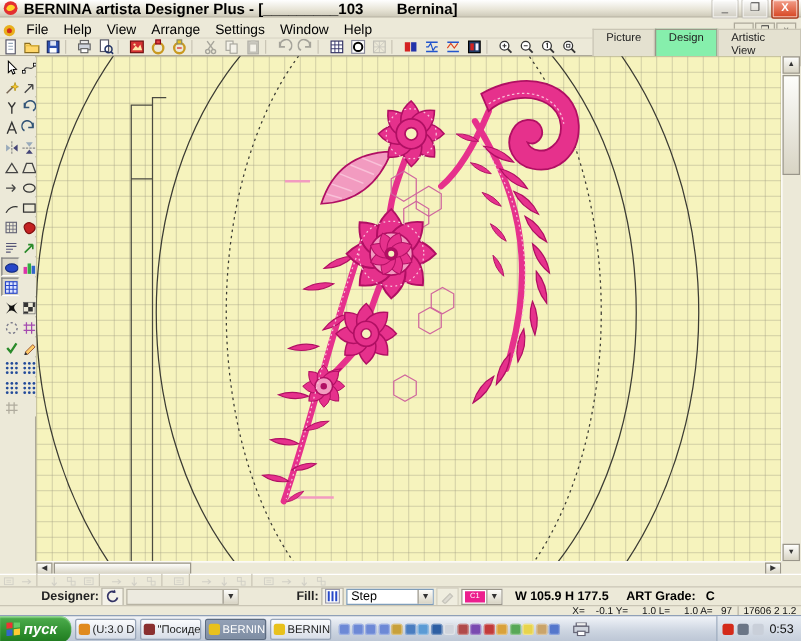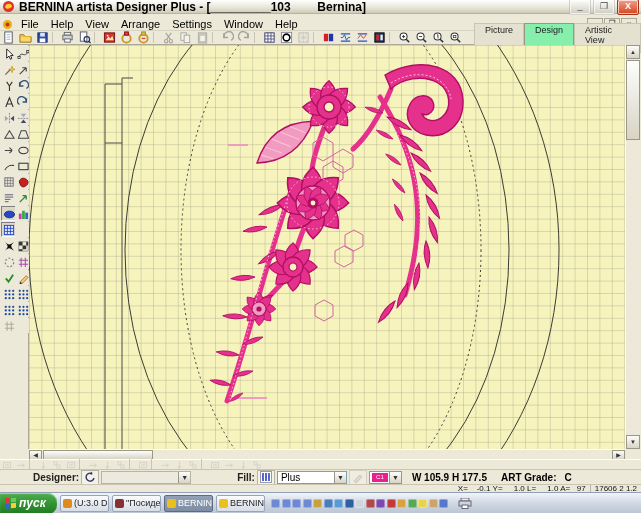--- a/index.html
+++ b/index.html
@@ -770,21 +770,21 @@
         <span class="arrow">▼</span>
     </span>
     <span class="plabel" style="margin-left:46px">Fill:</span>
     <span class="pbtn">
       <svg viewBox="0 0 12 12">
           <rect x="0.5" y="0.5" width="11" height="11" fill="#fff" stroke="#99a"></rect>
           <path d="M3 2 v8 M6 2 v8 M9 2 v8" stroke="#2748c8" stroke-width="1.6"></path>
         </svg>
     </span>
     <span class="combo" style="width:70px">
-      <span style="margin-left:3px">Plus</span>
+      <span style="margin-left:3px">Step</span>
       <span class="arrow">▼</span>
     </span>
     <span class="pbtn" style="opacity:.45">
       <svg viewBox="0 0 12 12">
           <path d="M2 10 L8 4 L10 6 L4 12 Z" fill="#ccc" stroke="#999"></path>
         </svg>
     </span>
     <span class="combo" style="width:33px;border-color:#9a968a">
       <span id="color-swatch" style="width: 16px; height: 9px; margin-left: 2px; font-size: 6px; color: rgb(255, 255, 255); text-align: center; line-height: 9px; background: rgb(236, 31, 142);">C1</span>
       <span class="arrow">▼</span>
@@ -844,15 +844,23 @@
         <span class="qicon" style="background: rgb(88, 168, 88);"></span>
         <span class="qicon" style="background: rgb(232, 212, 76);"></span>
         <span class="qicon" style="background: rgb(202, 164, 106);"></span>
         <span class="qicon" style="background: rgb(85, 119, 204);"></span>
       </span>
     <svg id="printer-task" width="14" height="11" viewBox="0 0 14 11">
       <rect x="3" y="0" width="8" height="3" fill="#eee" stroke="#667"></rect>
       <rect x="1" y="3" width="12" height="5" fill="#cfd4dd" stroke="#667"></rect>
       <rect x="4" y="7" width="6" height="3.5" fill="#fff" stroke="#667"></rect>
     </svg>
+    <span id="tray">
+      <span id="tray-icons" style="display:flex;align-items:center">
+          <span class="tray-icon" style="background: rgb(212, 42, 26);"></span>
+          <span class="tray-icon" style="background: rgb(107, 118, 135);"></span>
+          <span class="tray-icon" style="background: rgb(201, 207, 217);"></span>
+        </span>
+      <span id="clock">0:53</span>
+    </span>
   </div>
 
 </div>
 
 </body></html>

